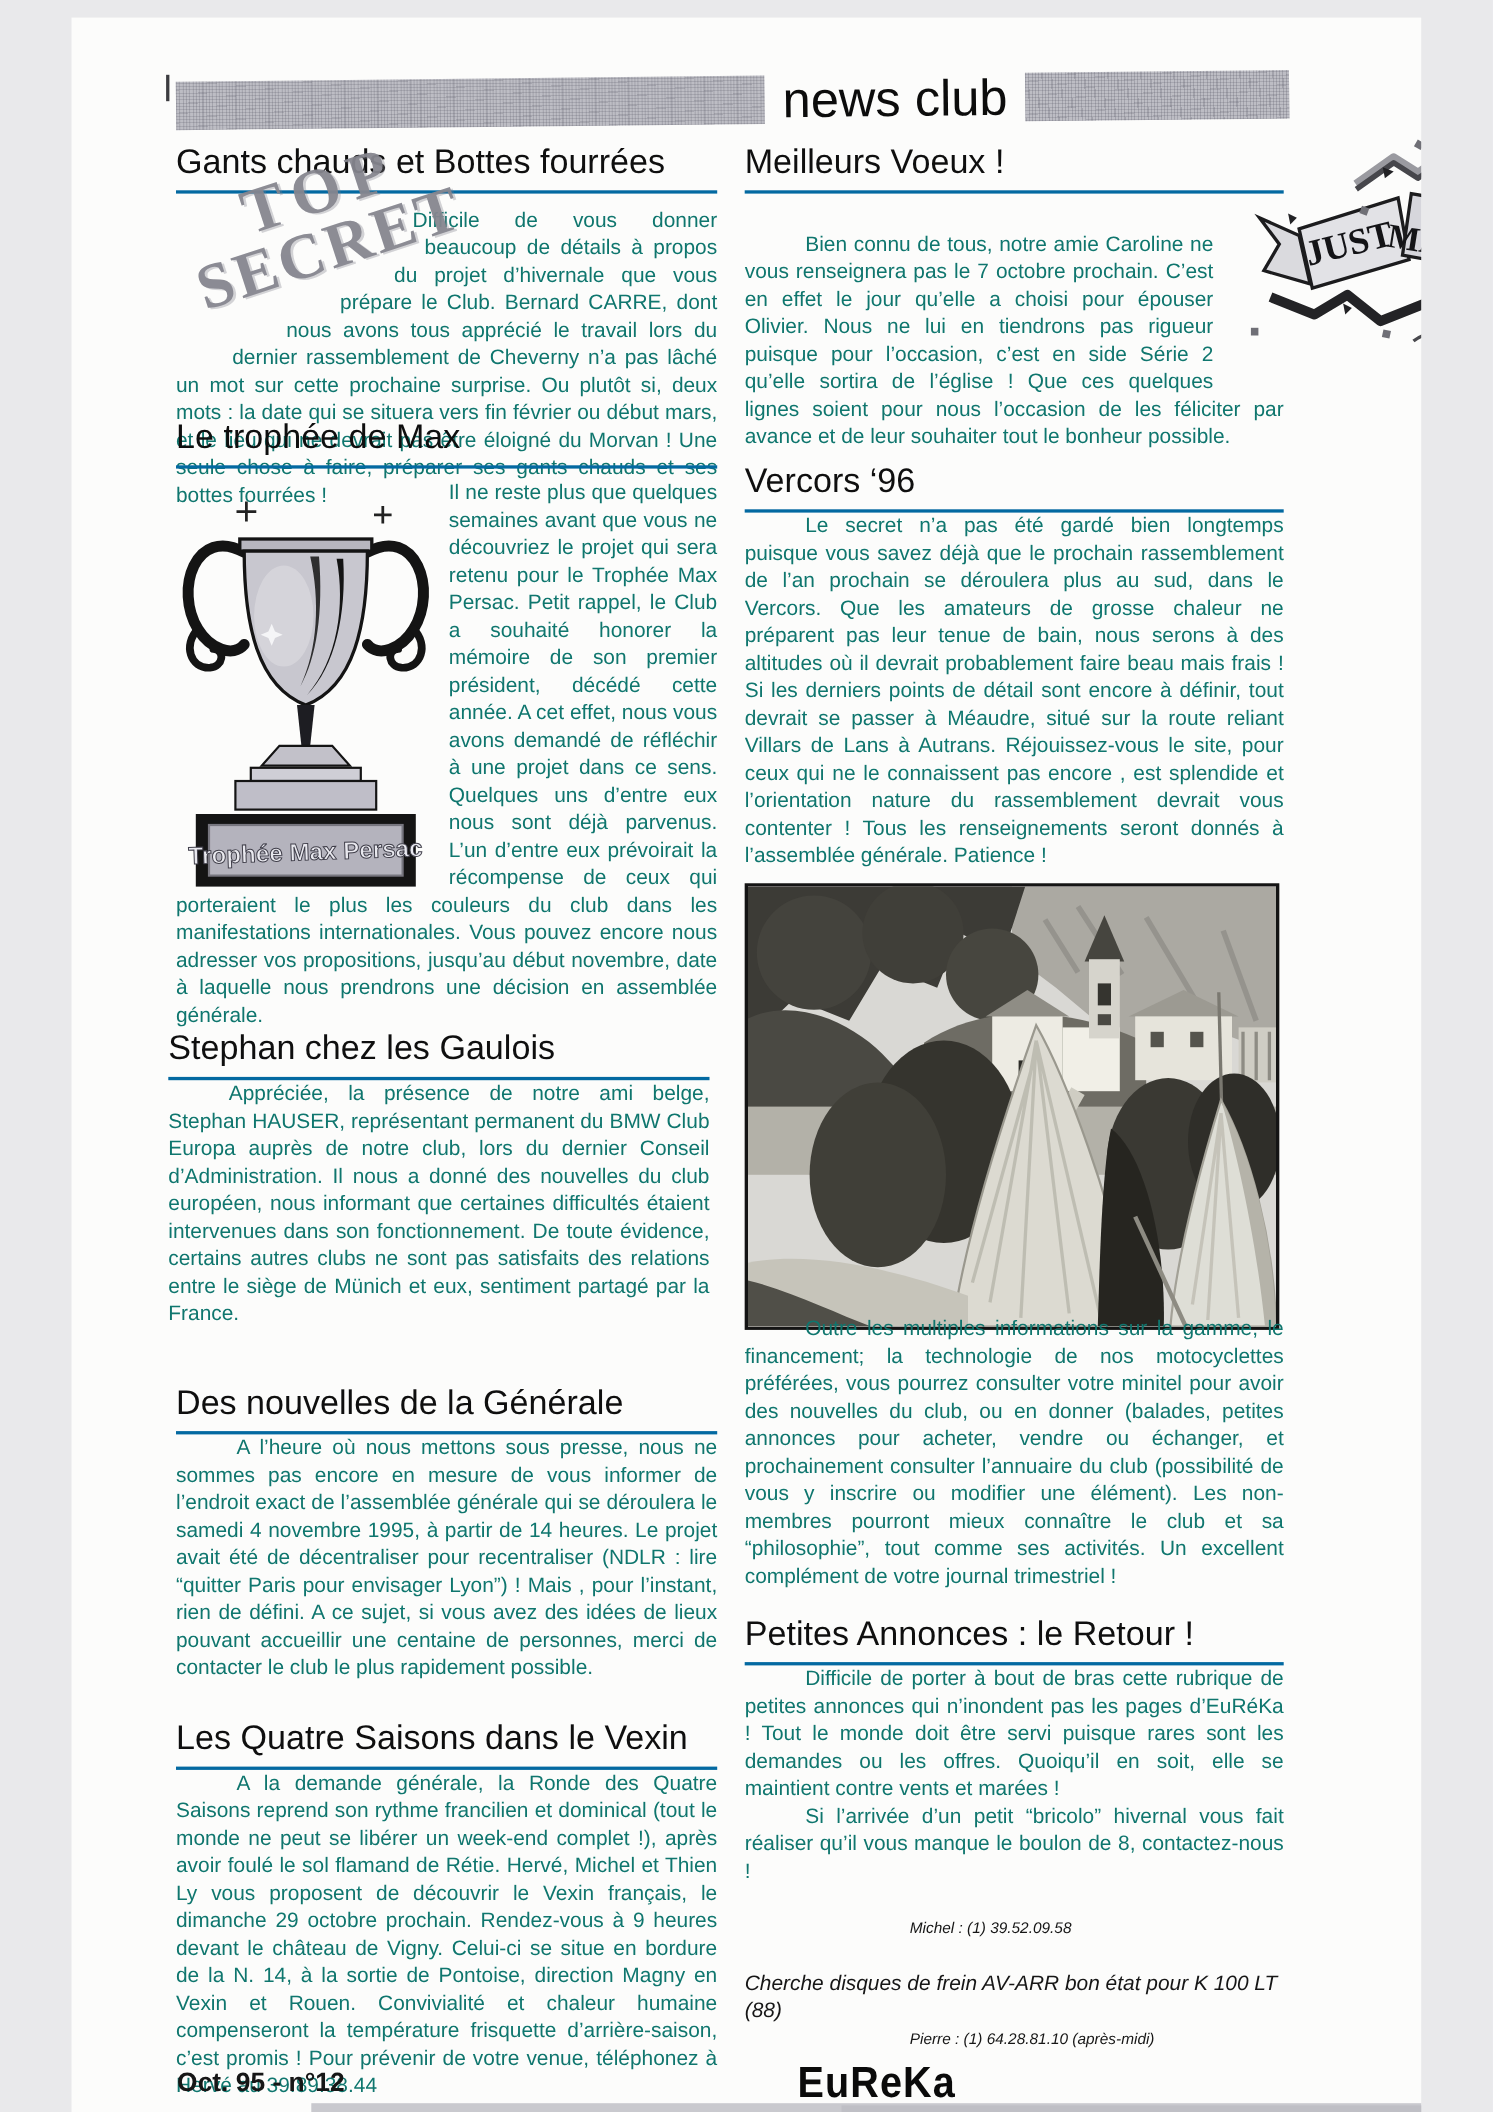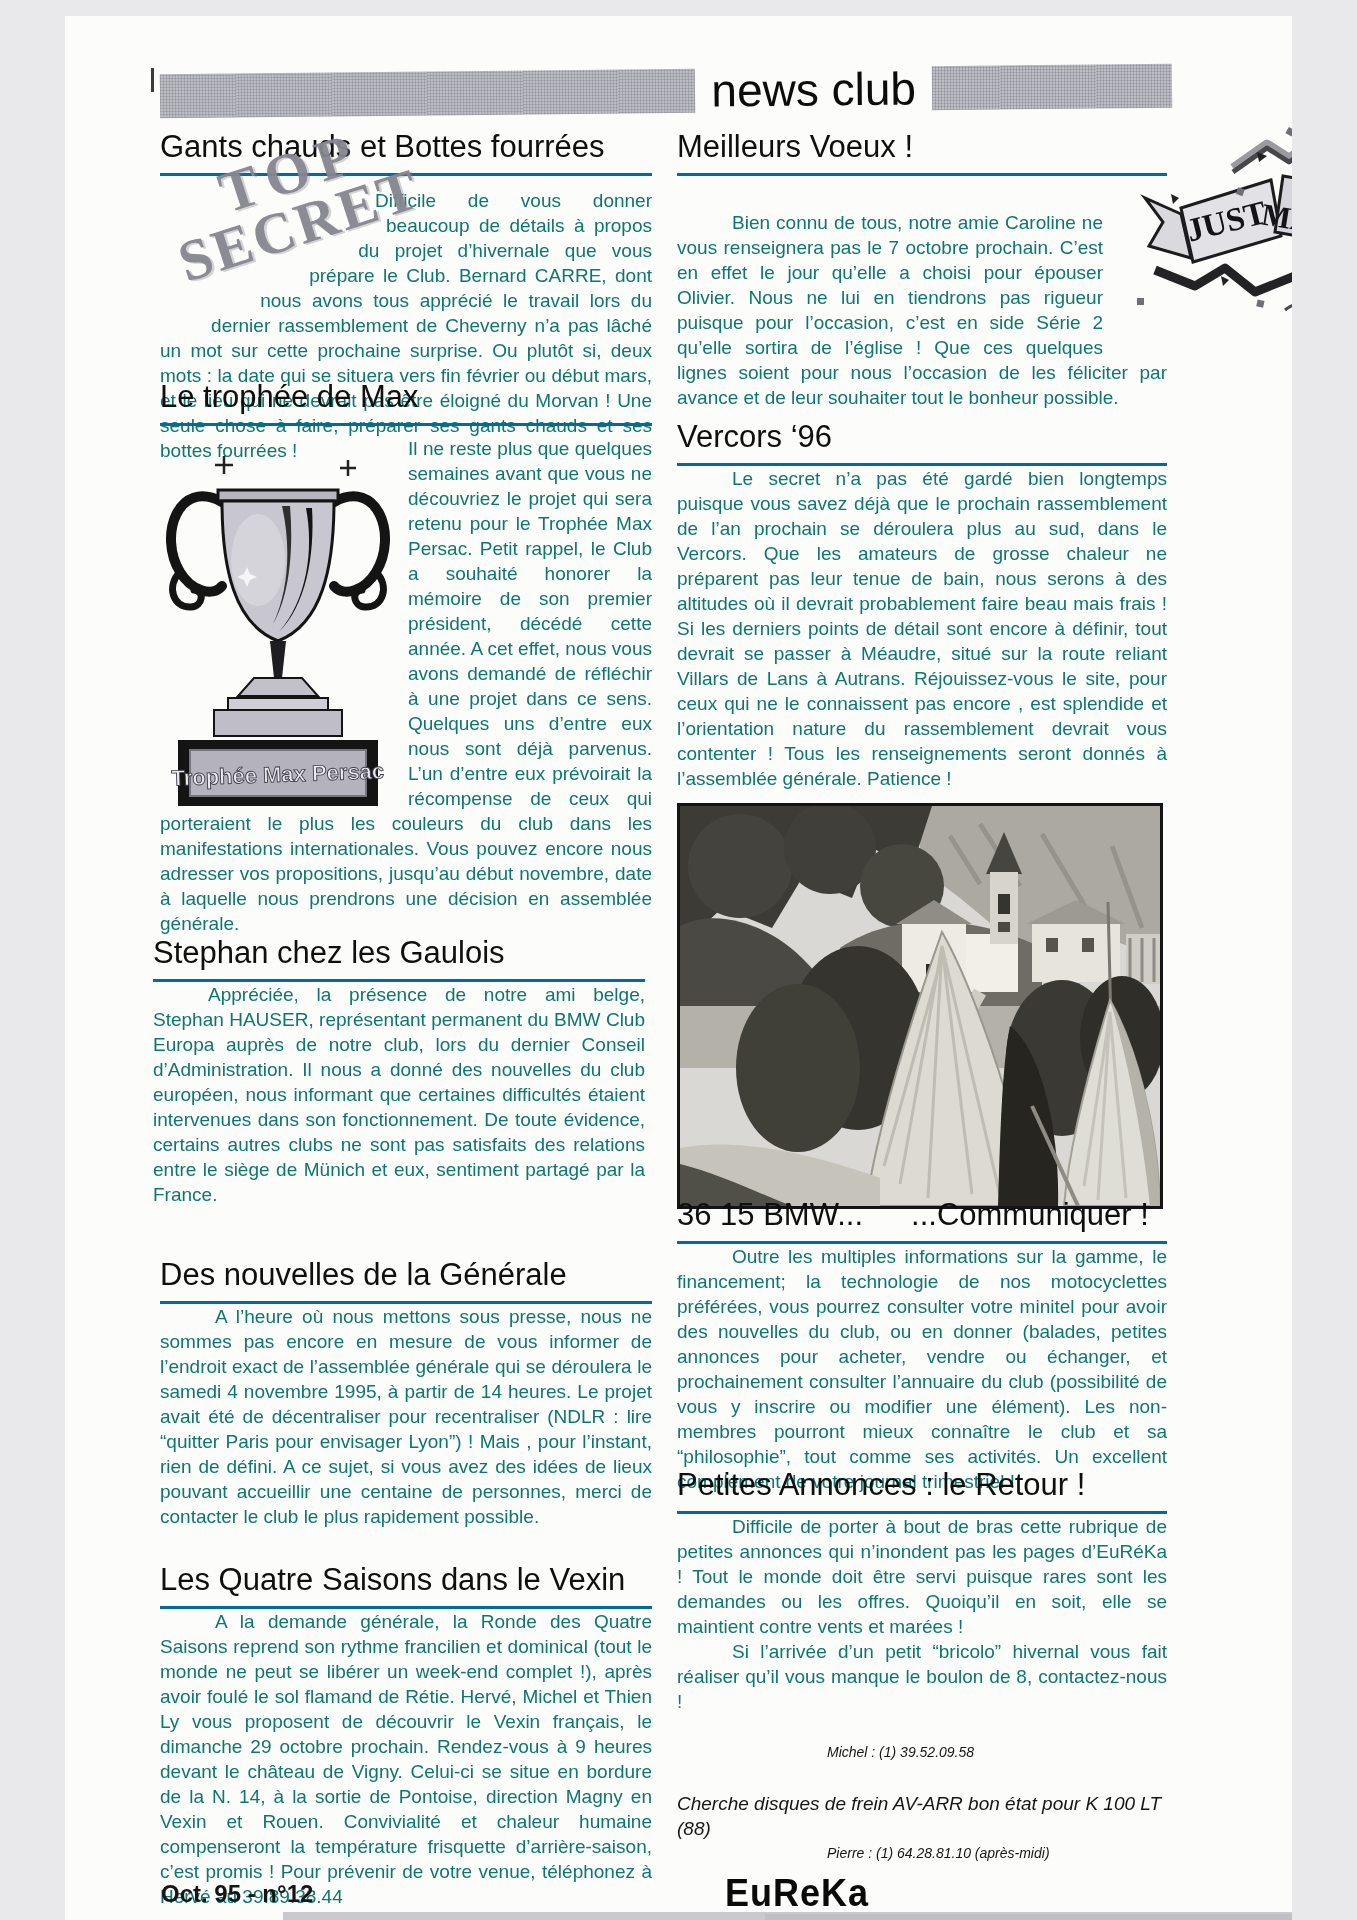--- a/index.html
+++ b/index.html
@@ -226,21 +226,20 @@
         <path d="M430,194 C444,240 462,320 470,400 L480,400 C478,318 456,238 430,194 Z" fill="#b5b3a9"></path>
         <path d="M430,206 L404,380 M430,206 L418,394 M430,206 L446,392" stroke="#c2c0b6" stroke-width="3" opacity=".9" fill="none"></path>
         <line x1="352" y1="300" x2="398" y2="400" stroke="#8d8b82" stroke-width="4"></line>
         <path d="M0,342 C60,330 140,350 200,372 L200,400 H0 Z" fill="#c6c4ba"></path>
         <path d="M0,358 C40,368 80,388 112,400 H0 Z" fill="#504f48"></path>
       </svg>
     </div>
   </section>
 
   <section class="article" style="left:612px; top:1180px; width:490px;">
-    <h2 class="sec"><span>36 15 BMW...</span><span class="split-gap">...Communiquer !</span></h2>
     <p class="body ind mt16">Outre les multiples informations sur la gamme, le financement; la technologie de nos motocyclettes préférées, vous pourrez consulter votre minitel pour avoir des nouvelles du club, ou en donner (balades, petites annonces pour acheter, vendre ou échanger, et prochainement consulter l’annuaire du club (possibilité de vous y inscrire ou modifier une élément). Les non-membres pourront mieux connaître le club et sa “philosophie”, tout comme ses activités. Un excellent complément de votre journal trimestriel !</p>
   </section>
 
   <section class="article" style="left:612px; top:1450px; width:490px;">
     <h2 class="sec">Petites Annonces : le Retour !</h2>
     <p class="body ind mt16">Difficile de porter à bout de bras cette rubrique de petites annonces qui n’inondent pas les pages d’EuRéKa ! Tout le monde doit être servi puisque rares sont les demandes ou les offres. Quoiqu’il en soit, elle se maintient contre vents et marées !</p>
     <p class="body ind">Si l’arrivée d’un petit “bricolo” hivernal vous fait réaliser qu’il vous manque le boulon de 8, contactez-nous !</p>
     <div class="ads">
       <div class="ad">
         <p class="ad-contact">Michel :  (1) 39.52.09.58</p>

